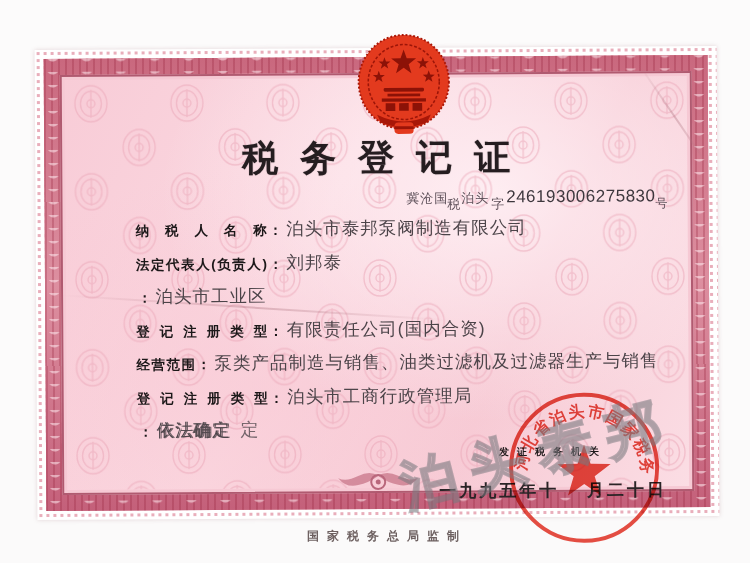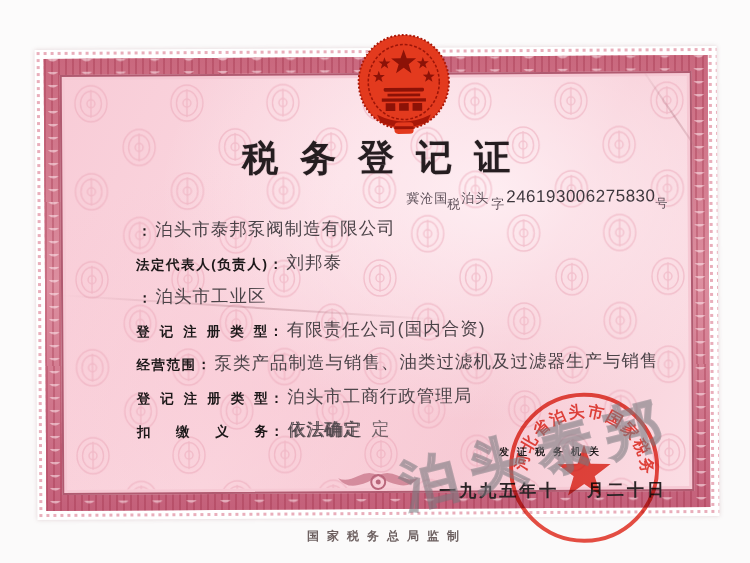--- a/index.html
+++ b/index.html
@@ -143,20 +143,21 @@
           </svg>
 
           <div class="title">税务登记证</div>
 
           <div class="serial">
             <span class="pre">冀沧国</span><span class="tax">税</span><span class="pre">泊头</span><span class="zi">字</span><span class="num">246193006275830</span><span class="hao">号</span>
           </div>
 
           <div class="fields">
             <div class="row">
+              <span class="flabel">纳税人名称</span>
                 <span class="fcolon">：</span>
                 <span class="fvalue">泊头市泰邦泵阀制造有限公司</span>
             </div>
             <div class="row">
               <span class="flabel">法定代表人(负责人)</span>
                 <span class="fcolon">：</span>
                 <span class="fvalue">刘邦泰</span>
             </div>
             <div class="row">
                 <span class="fcolon">：</span>
@@ -171,21 +172,20 @@
               <span class="flabel">经营范围</span>
                 <span class="fcolon">：</span>
                 <span class="fvalue">泵类产品制造与销售、油类过滤机及过滤器生产与销售</span>
             </div>
             <div class="row">
               <span class="flabel">登记注册类型</span>
                 <span class="fcolon">：</span>
                 <span class="fvalue">泊头市工商行政管理局</span>
             </div>
             <div class="row">
-              <span class="flabel">扣缴义务</span>
                 <span class="fcolon">：</span>
                 <span class="fvalue dbl">依法确定</span>
                 <span class="ghost">确　定</span>
             </div>
           </div>
 
           <div class="issuer">发证税务机关</div>
           <div class="idate">一九九五年十 　月二十日</div>
 
           <svg class="stamp" viewBox="0 0 158 158" xmlns="http://www.w3.org/2000/svg">

